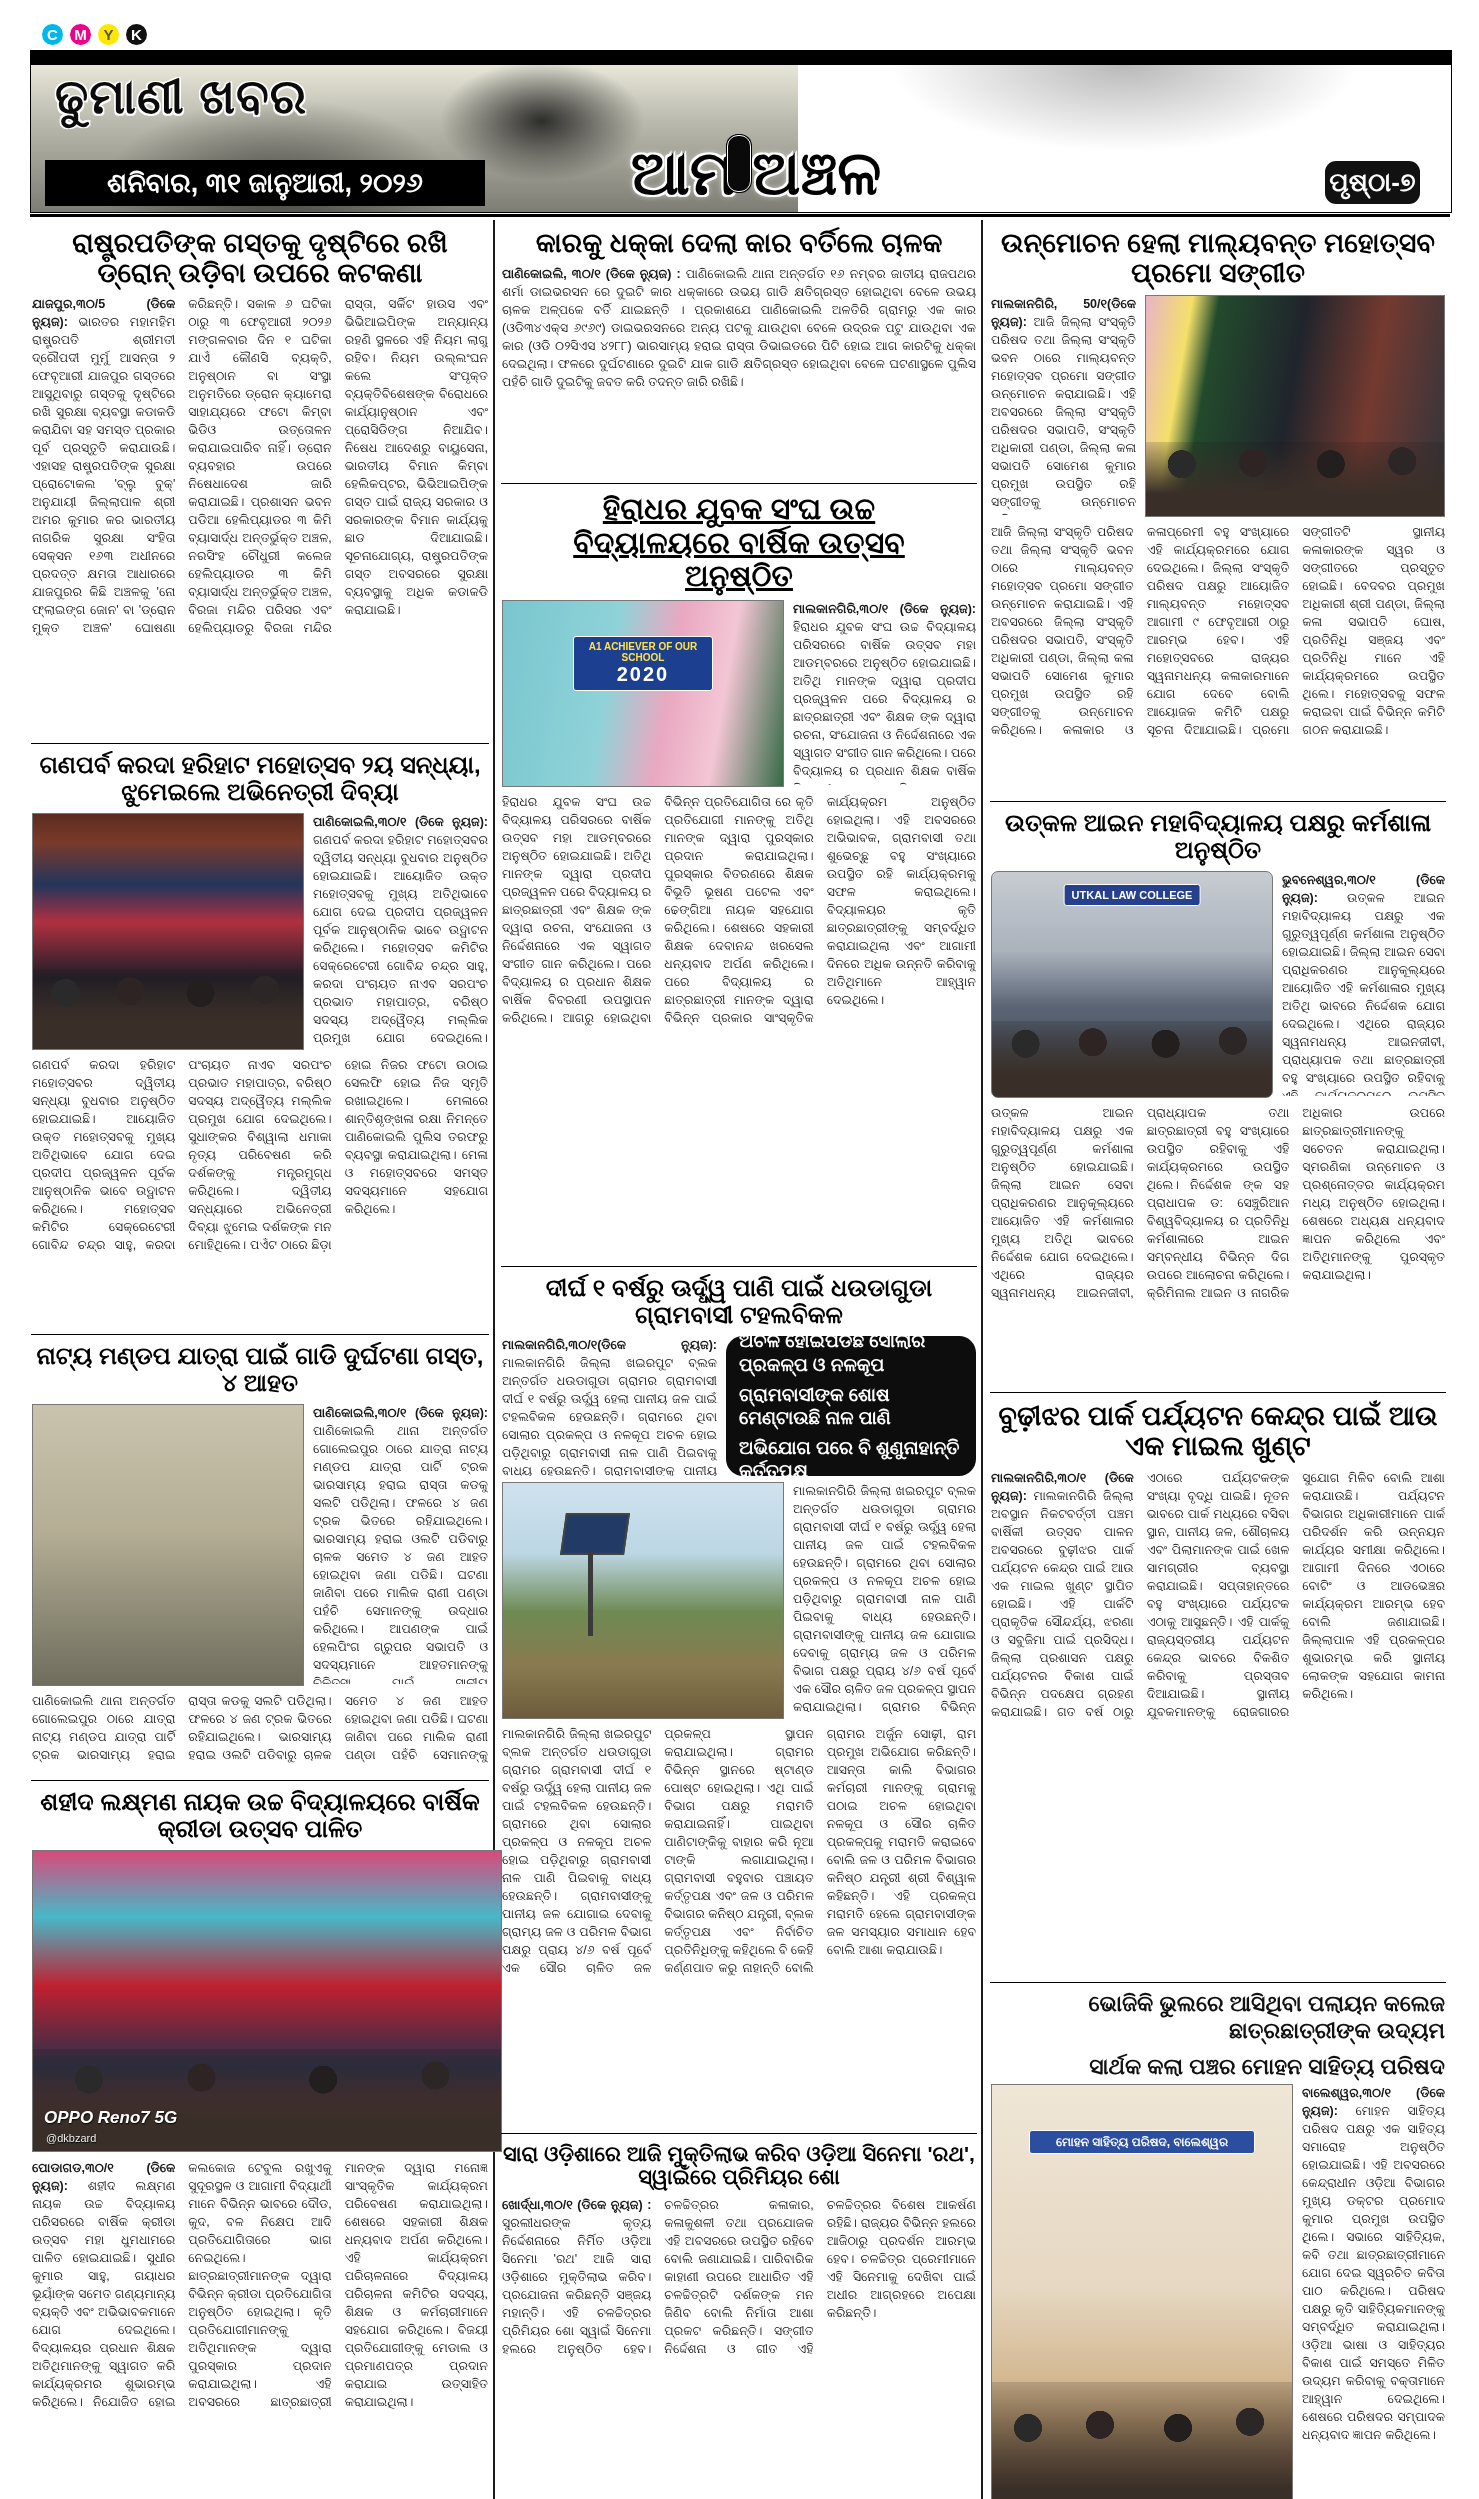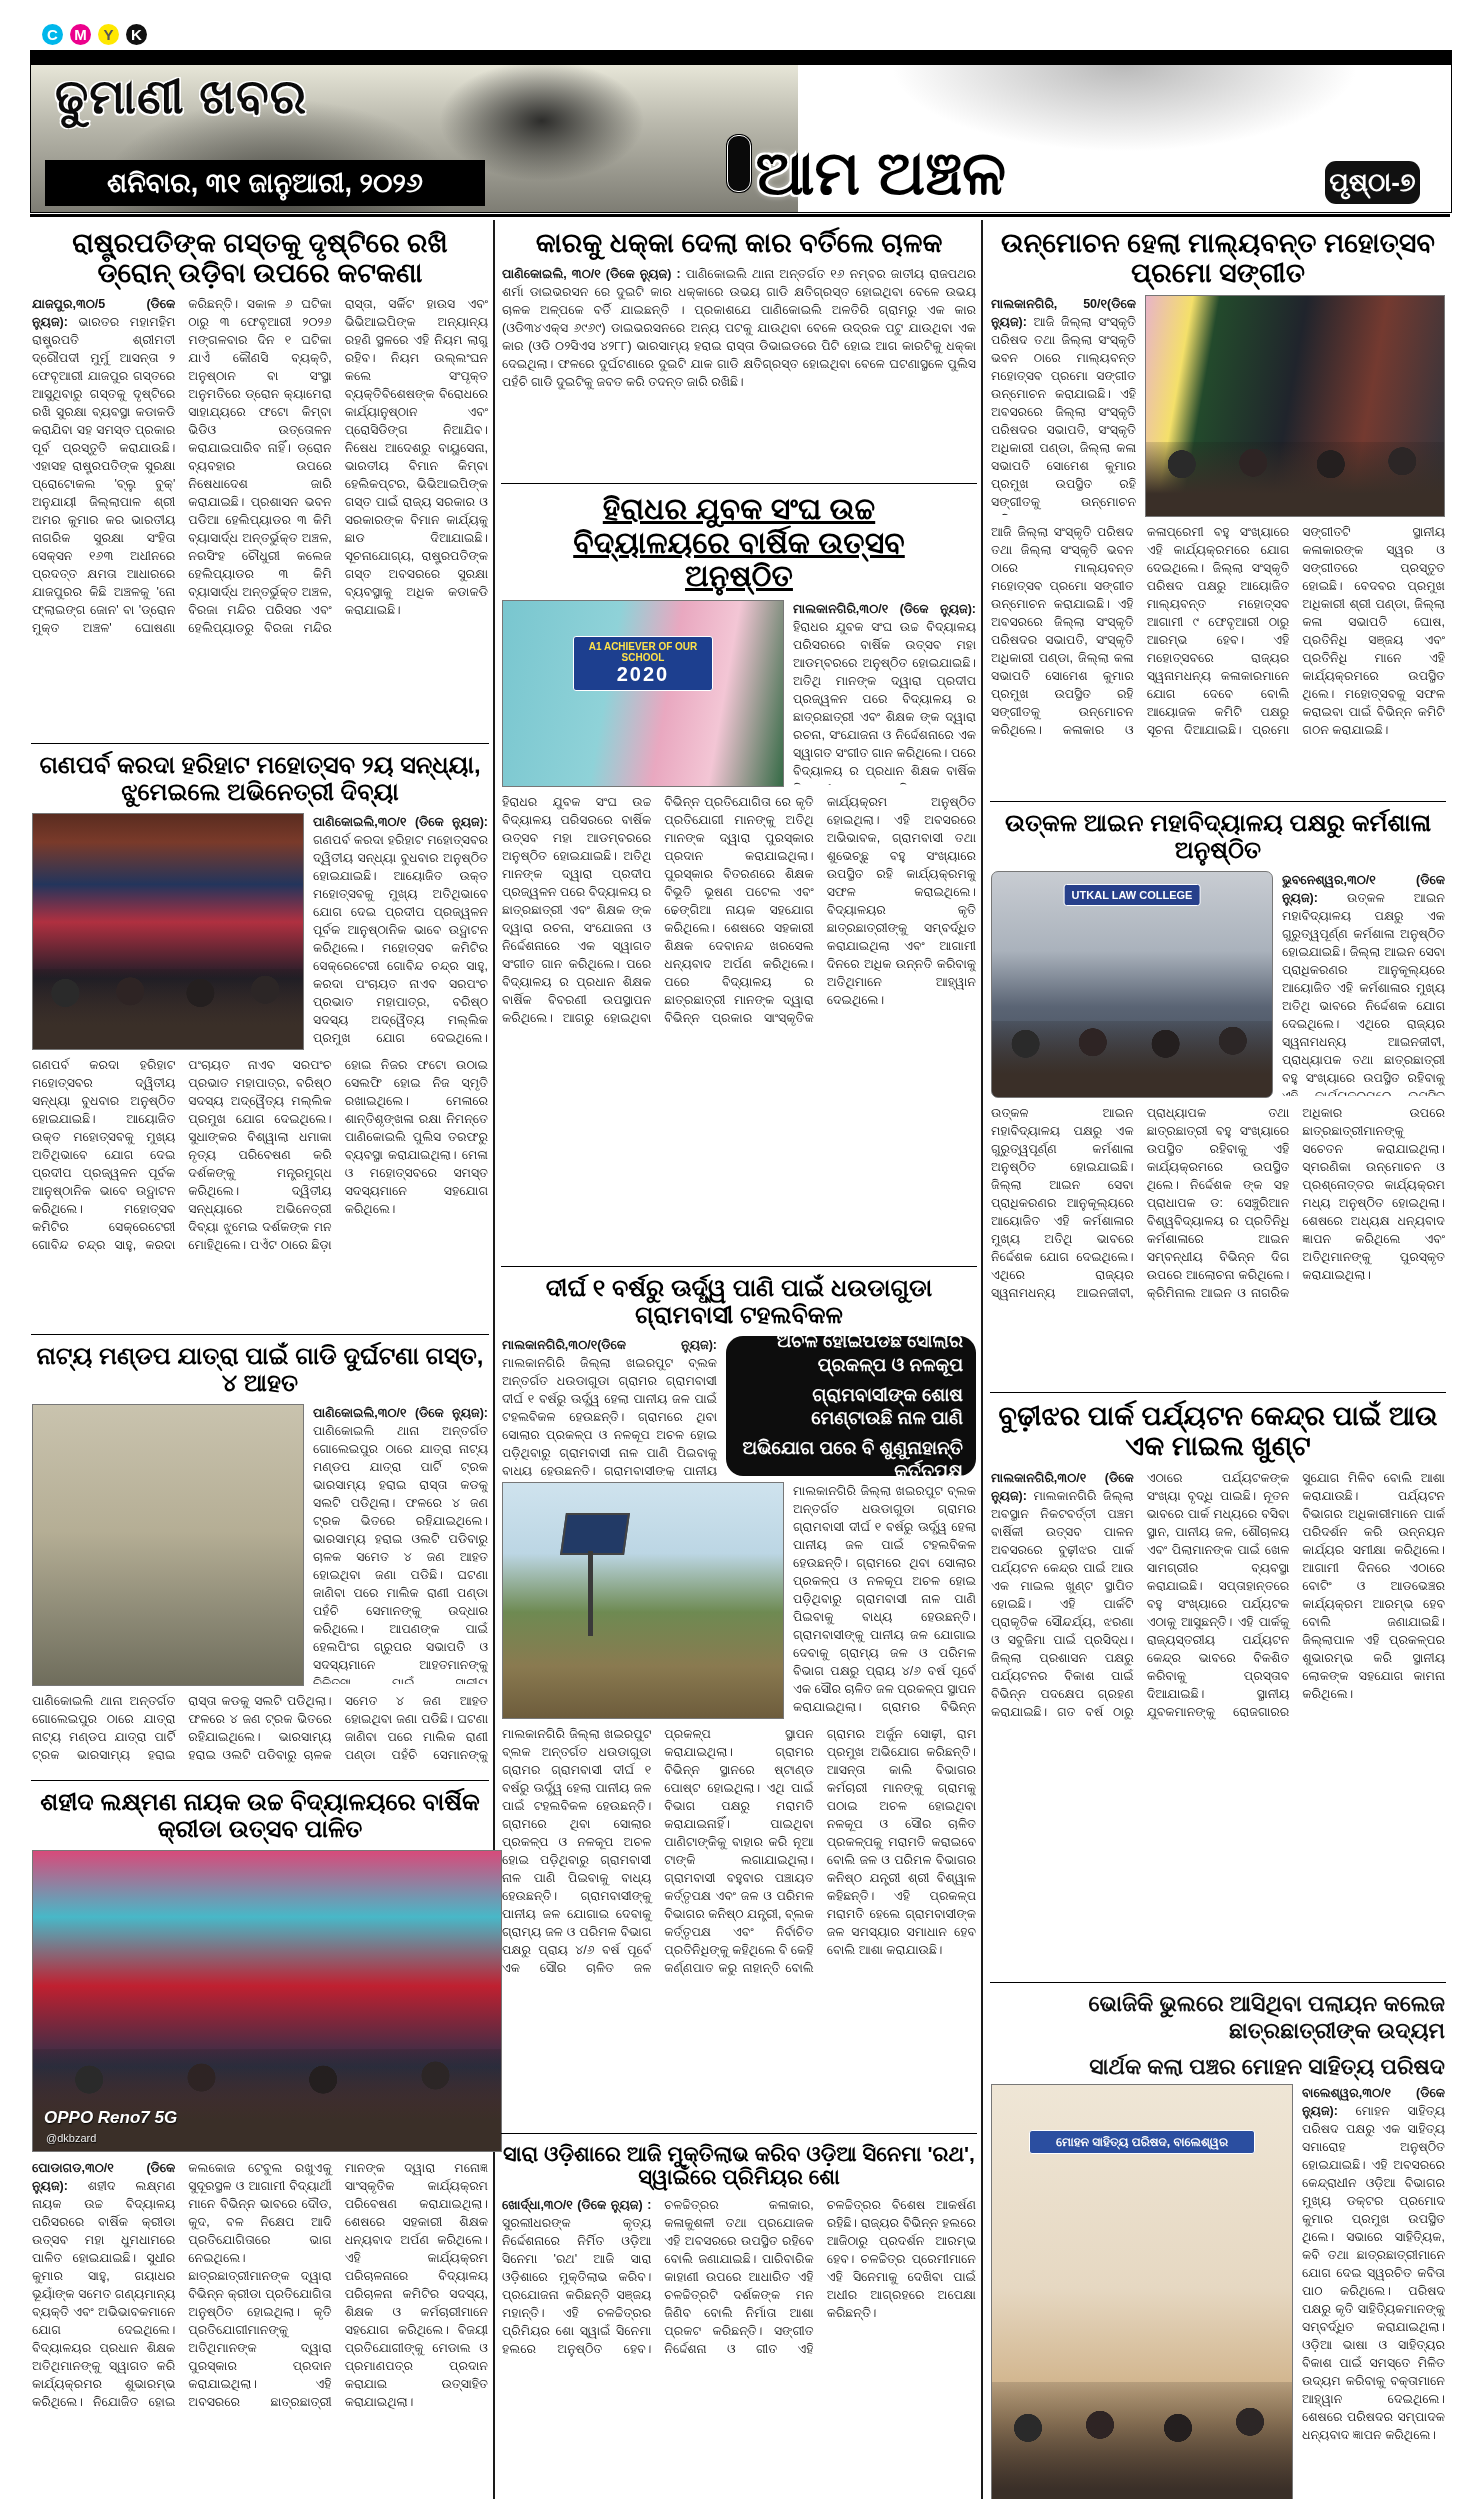--- a/index.html
+++ b/index.html
@@ -18,21 +18,21 @@
      background:
        radial-gradient(ellipse 170px 100px at 62% 38%,rgba(20,20,20,.85),rgba(20,20,20,0) 60%),
        radial-gradient(ellipse 250px 130px at 30% 85%,rgba(60,60,55,.8),rgba(60,60,55,0) 70%),
        linear-gradient(180deg,#e7e6d8 0%,#b9b8ac 40%,#7e7d74 100%);}
   .mast-cloud{position:absolute;right:0;top:14px;width:46%;height:147px;
      background:radial-gradient(ellipse 310px 115px at 50% 0%,#b9b9b9,#ffffff 75%);}
   .logo{position:absolute;left:24px;top:18px;font-size:48px;font-weight:bold;color:#0b0b0b;
         text-shadow:1.5px 1.5px 0 #fff,-1.5px -1.5px 0 #fff,1.5px -1.5px 0 #fff,-1.5px 1.5px 0 #fff;letter-spacing:1px;}
   .datebar{position:absolute;left:14px;bottom:6px;width:440px;height:46px;background:#000;color:#fff;
            display:flex;align-items:center;justify-content:center;font-size:27px;font-weight:bold;}
-  .mast-title{position:absolute;left:475px;bottom:3px;width:500px;text-align:right;
+  .mast-title{position:absolute;left:475px;bottom:3px;width:500px;text-align:center;
       font-size:61px;font-weight:bold;color:#000;
       text-shadow:2px 2px 0 #fff,-2px -2px 0 #fff,2px -2px 0 #fff,-2px 2px 0 #fff,0 0 7px #fff;}
   .emblem{position:absolute;left:696px;bottom:20px;width:22px;height:55px;background:#0a0a0a;
           border-radius:11px;border:1.5px solid #fff;box-shadow:0 0 0 1px #000;}
   .pagebadge{position:absolute;right:31px;bottom:8px;width:95px;height:43px;background:#111;color:#fff;
              border-radius:11px;display:flex;align-items:center;justify-content:center;
              font-size:26px;font-weight:bold;}
   .toprule{position:absolute;left:30px;top:214px;width:1420px;height:3px;background:#000;}
   .vrule{position:absolute;top:220px;height:2350px;width:1.5px;background:#1a1a1a;}
   .v1{left:493px;} .v2{left:981px;}
@@ -69,21 +69,21 @@
   .banner-year{color:#ffffff;font-size:20px;letter-spacing:2px;}
   .people-row{position:absolute;left:0;right:0;bottom:0;height:34%;
      background:radial-gradient(circle 23px at 12% 30%,#2a2a2a 60%,transparent 62%),
                 radial-gradient(circle 23px at 36% 28%,#2e2424 60%,transparent 62%),
                 radial-gradient(circle 23px at 62% 30%,#241f1f 60%,transparent 62%),
                 radial-gradient(circle 23px at 86% 26%,#2c2626 60%,transparent 62%),
                 linear-gradient(180deg,rgba(20,16,16,.15),#3a2f28 70%);}
   
   .blackbox{background:#0d0d0d;color:#fff;border-radius:17px;padding:11px 13px;display:flex;
             flex-direction:column;justify-content:center;gap:7px;overflow:hidden;}
-  .blackbox div{font-size:18.5px;font-weight:bold;text-align:right;line-height:1.25;}
+  .blackbox div{font-size:18.5px;font-weight:bold;text-align:left;line-height:1.25;}
   .hd2{font-weight:bold;text-align:right;font-size:22px;line-height:1.25;padding:4px 0;}
 </style>
 </head>
 <body>
 
 <div class="page">
 
   <div class="cmyk cmyk-top">
     <span class="dot" style="background: rgb(0, 183, 235);">C</span>
     <span class="dot" style="background: rgb(236, 0, 140);">M</span>

